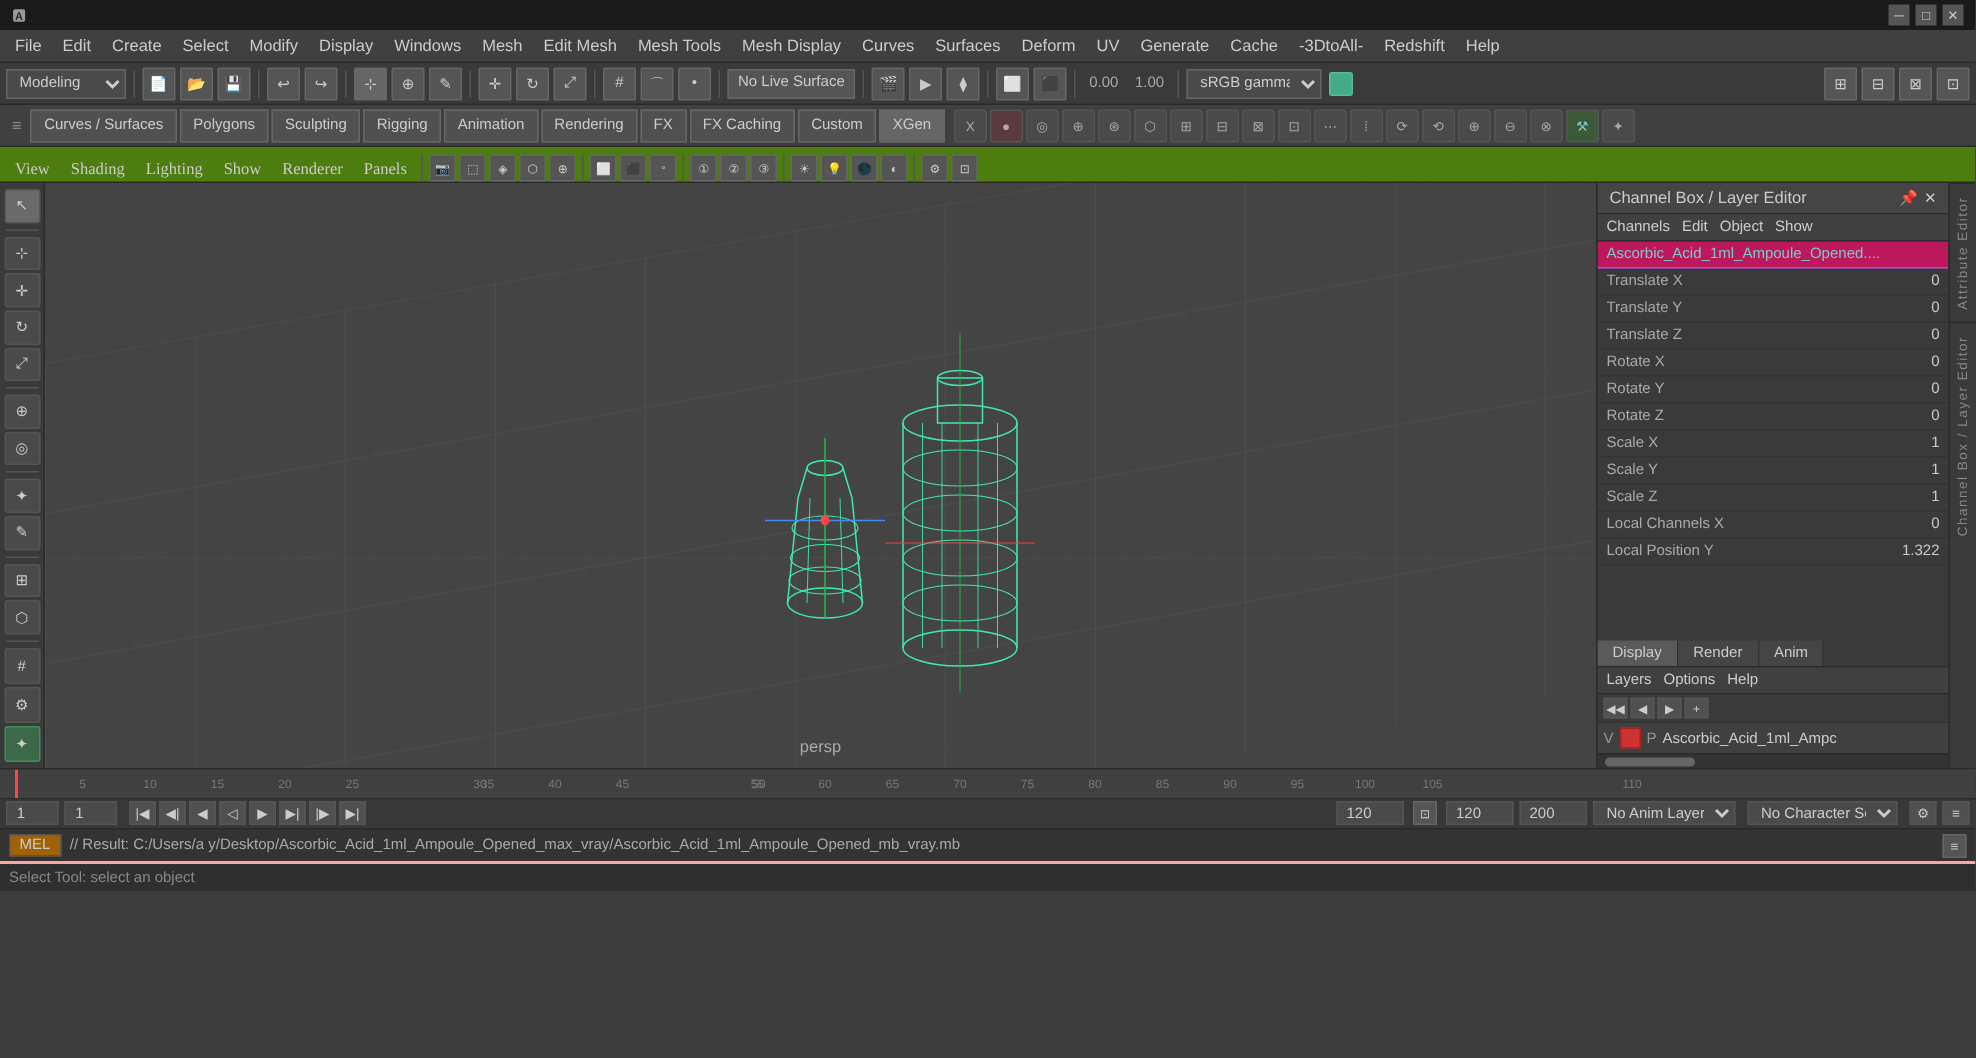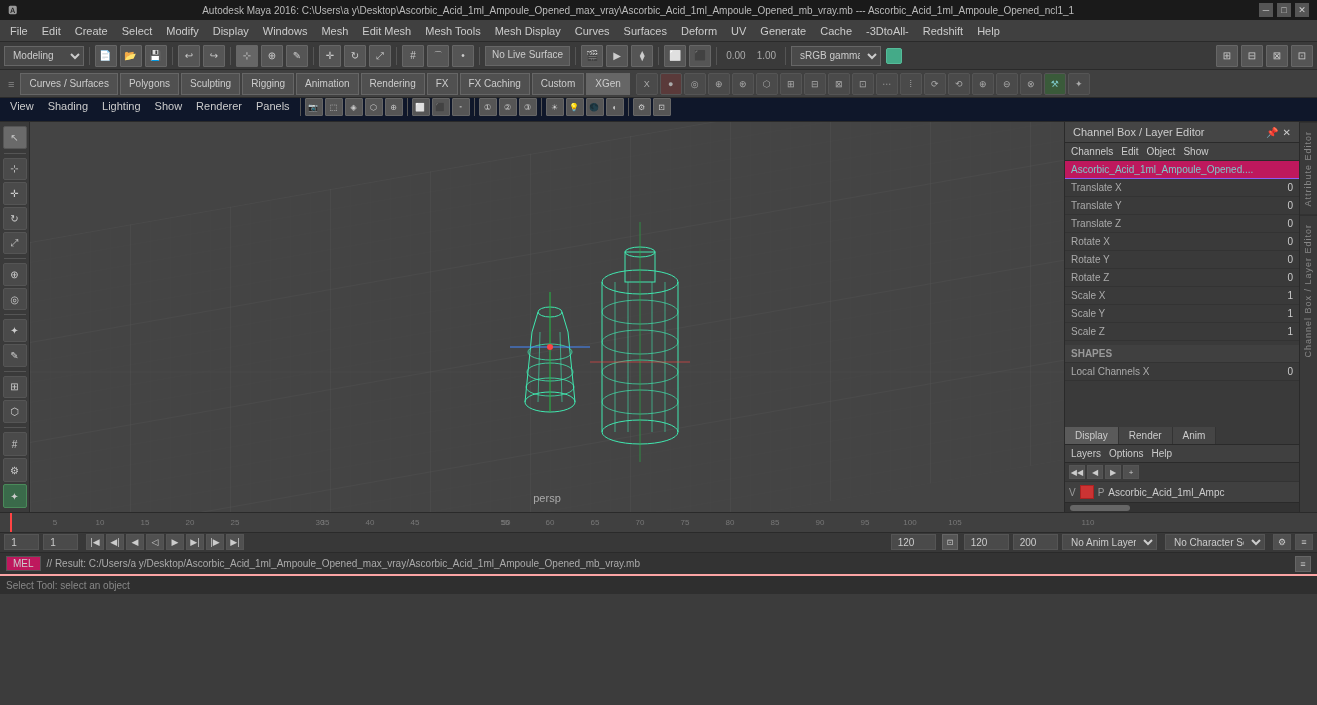--- a/index.html
+++ b/index.html
@@ -104,26 +104,27 @@
       background: #4a4a4a; border: 1px solid #555;
       display: flex; align-items: center; justify-content: center;
       cursor: pointer; font-size: 9px; color: #aaa;
       border-radius: 2px;
     }
 
     
     #toolbar3 {
       width: 100%;
       height: 24px;
-      background: #0f172a;
-      display: flex;
-      align-items: flex-start;
+      background: #4d7c0f;
+      display: flex;
+      align-items: flex-end;
       padding: 0 4px;
       gap: 2px;
       border-bottom: 1px solid #2a2a2a;
+      font-family: Liberation Serif, serif;
     }
 
     
     #main-layout {
       display: flex;
       width: 100%;
       height: calc(705px - 20px - 22px - 28px - 28px - 24px - 40px - 22px - 20px);
     }
 
     
@@ -364,21 +365,21 @@
       height: 22px;
       background: #333;
       display: flex;
       align-items: center;
       padding: 0 6px;
       gap: 6px;
       border-top: 1px solid #2a2a2a;
     }
     .status-mode {
       padding: 1px 6px;
-      background: #be185d;
+      background: #a16207;
       border: 1px solid #555;
       color: #ccc;
       font-size: 10px;
     }
     .status-result {
       font-size: 10px;
       color: #aaa;
       flex: 1;
     }
     .status-script-ed {
@@ -454,21 +455,20 @@
     }
     .cb-scrollable::-webkit-scrollbar-track {
       background: #333;
     }
   </style>
 </head>
 <body>
 
 <div id="title-bar">
   <span style="font-size:10px; color:#999;">🅰</span>
-  <span class="title-text">Autodesk Maya 2016: C:\Users\a y\Desktop\Ascorbic_Acid_1ml_Ampoule_Opened_max_vray\Ascorbic_Acid_1ml_Ampoule_Opened_mb_vray.mb --- Ascorbic_Acid_1ml_Ampoule_Opened_ncl1_1</span>
   <div class="window-controls">
     <div class="win-btn">─</div>
     <div class="win-btn">□</div>
     <div class="win-btn">✕</div>
   </div>
 </div>
 
 <div id="menu-bar">
   <div class="menu-item">File</div>
   <div class="menu-item">Edit</div>
@@ -765,24 +765,27 @@
         </div>
         <div class="cb-row">
           <span class="cb-label">Scale Y</span>
           <span class="cb-value">1</span>
         </div>
         <div class="cb-row">
           <span class="cb-label">Scale Z</span>
           <span class="cb-value">1</span>
         </div>
 
-        <div class="cb-section-header">SHAPES</div>
         <div class="cb-row">
           <span class="cb-label">Local Channels X</span>
           <span class="cb-value">0</span>
+        </div>
+        <div class="cb-row">
+          <span class="cb-label">Local Position Y</span>
+          <span class="cb-value">1.322</span>
         </div>
 
       </div>
 
       <div id="cb-display-tabs">
         <div class="cb-tab active">Display</div>
         <div class="cb-tab">Render</div>
         <div class="cb-tab">Anim</div>
       </div>
 

